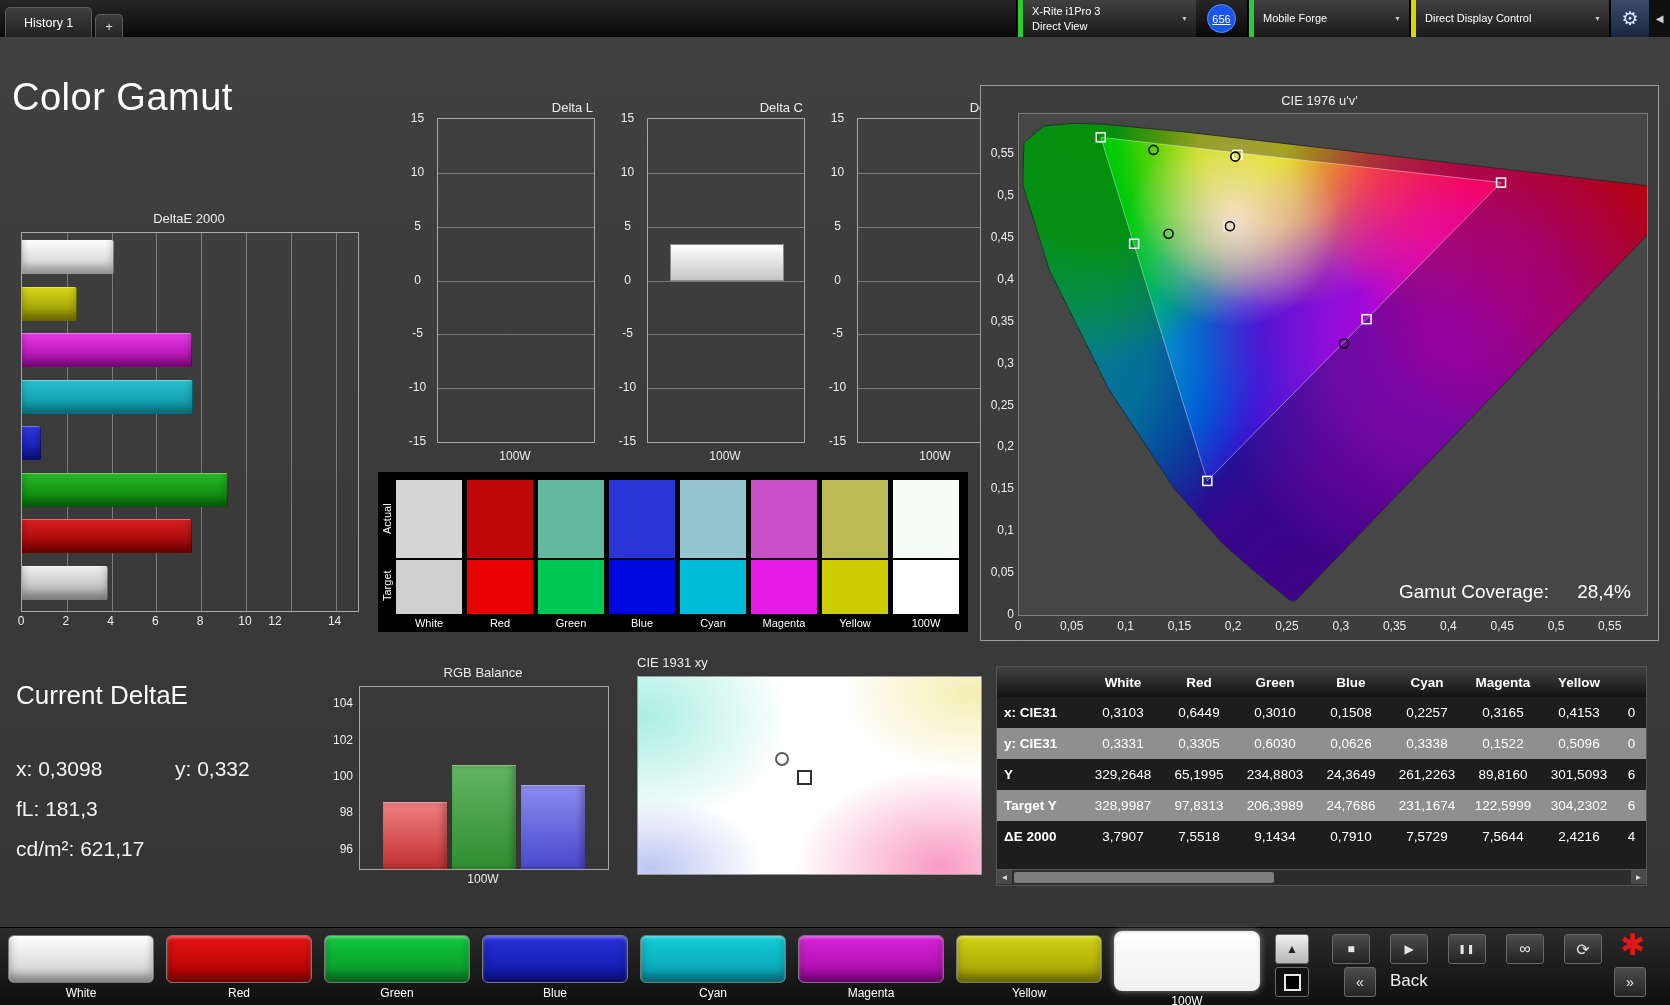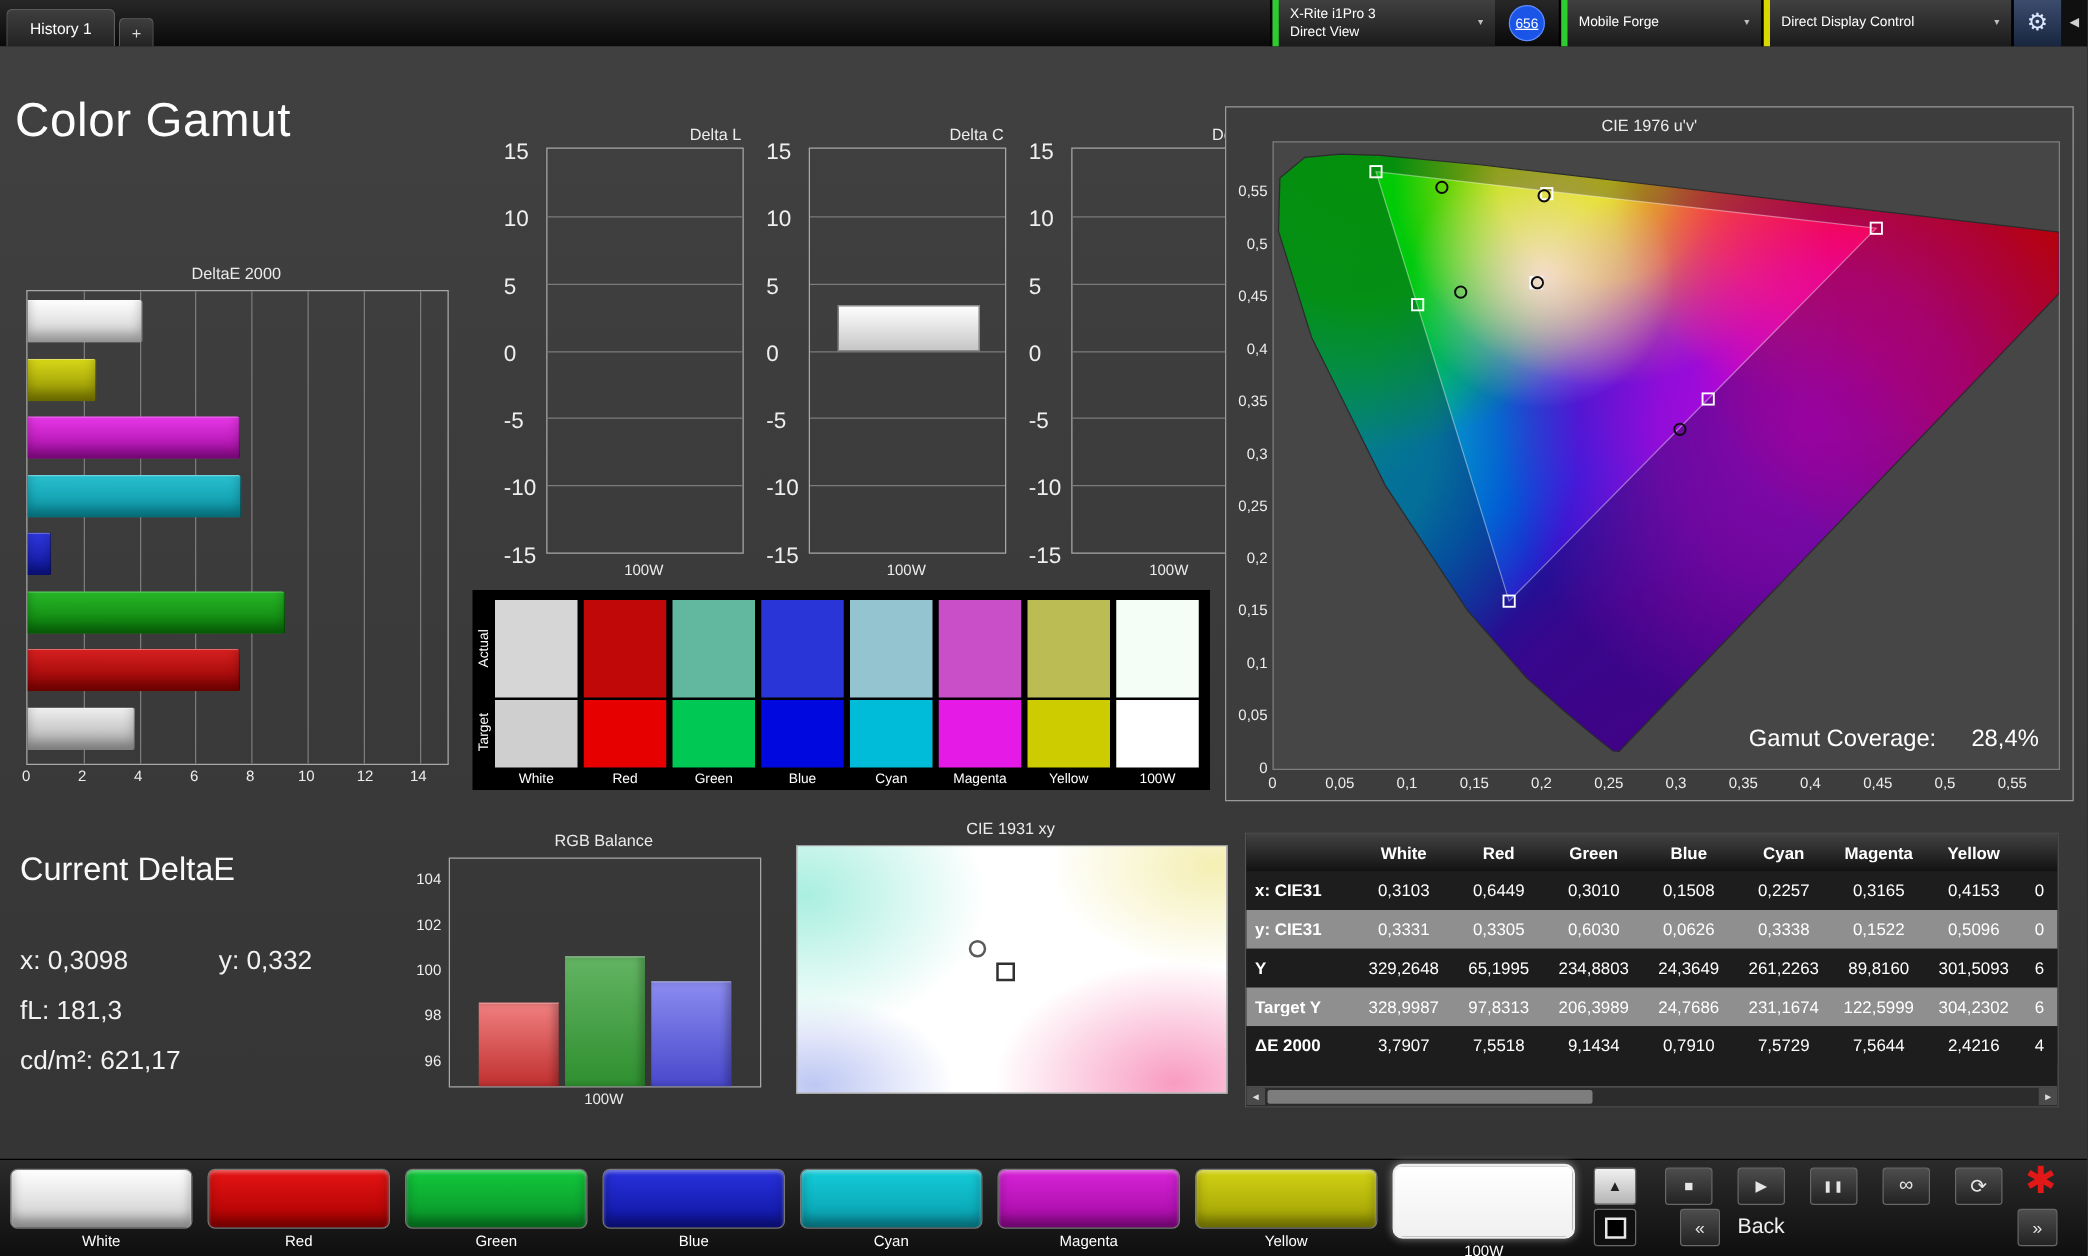--- a/index.html
+++ b/index.html
@@ -42,21 +42,21 @@
         box-shadow:inset 0 1px 0 rgba(255,255,255,.35), inset 0 -7px 9px rgba(0,0,0,.28);}
   .deltae-xlabels{position:absolute;left:21px;top:614px;width:348px;height:14px;font-size:12px;color:#eee;}
   .deltae-xlabels div{position:absolute;width:24px;text-align:center;}
 
   
   .delta-wrap{position:absolute;left:403px;top:100px;width:640px;height:372px;}
   .delta-block{position:absolute;top:0;width:200px;height:372px;}
   .delta-title{position:absolute;left:34px;top:0;width:156px;text-align:right;font-size:13px;}
   .delta-box{position:absolute;left:34px;top:18px;width:156px;height:323px;border:1px solid #a8a8a8;}
   .grid-h{position:absolute;left:0;right:0;height:1px;background:#7b7b7b;}
-  .delta-ytick{position:absolute;left:0;width:29px;text-align:left;font-size:18px;color:#eee;}
+  .delta-ytick{position:absolute;left:0;width:29px;text-align:center;font-size:12px;color:#eee;}
   .delta-bar{position:absolute;left:22px;width:112px;background:linear-gradient(180deg,#ffffff,#c6c6c6);
              border:1px solid #8a8a8a;}
   .delta-xlabel{position:absolute;left:34px;top:349px;width:156px;text-align:center;font-size:12px;}
 
   
   .swatchstrip{position:absolute;left:378px;top:472px;width:590px;height:160px;background:#000;}
   .rot{position:absolute;left:2px;width:14px;display:flex;align-items:center;justify-content:center;
        font-size:11px;color:#fff;writing-mode:vertical-rl;transform:rotate(180deg);}
   .rot.actual{top:8px;height:78px;} .rot.target{top:88px;height:52px;}
   .swcols{position:absolute;left:18px;top:8px;display:flex;gap:5px;}
@@ -75,21 +75,21 @@
             font-size:19px;color:#fff;z-index:3;}
 
   
   .rgb-title{position:absolute;left:359px;top:665px;width:248px;text-align:center;font-size:13px;}
   .rgb-box{position:absolute;left:359px;top:686px;width:248px;height:182px;border:1px solid #a8a8a8;}
   .rgb-bar{position:absolute;bottom:0;width:64px;box-shadow:inset 0 1px 0 rgba(255,255,255,.35), inset -4px 0 6px rgba(0,0,0,.25);}
   .rgb-yt{position:absolute;left:315px;width:38px;text-align:right;font-size:12px;color:#eee;}
   .rgb-xlabel{position:absolute;left:359px;top:872px;width:248px;text-align:center;font-size:12px;}
 
   
-  .cie31-title{position:absolute;left:637px;top:655px;width:343px;text-align:center;font-size:13px;}
+  .cie31-title{position:absolute;left:637px;top:655px;width:343px;text-align:left;font-size:13px;}
   .cie31-box{position:absolute;left:637px;top:676px;width:343px;height:197px;border:1px solid #9a9a9a;
     background:
       radial-gradient(ellipse 60% 70% at 88% 96%, rgba(248,150,190,.95), rgba(248,150,190,0) 70%),
       radial-gradient(ellipse 55% 60% at 97% 8%, rgba(244,238,175,.95), rgba(244,238,175,0) 70%),
       radial-gradient(ellipse 60% 80% at 2% 20%, rgba(165,238,222,.95), rgba(165,238,222,0) 70%),
       radial-gradient(ellipse 50% 55% at 4% 97%, rgba(185,196,242,.95), rgba(185,196,242,0) 65%),
       #ffffff;}
   .cie31-circle{position:absolute;left:40%;top:38%;width:10px;height:10px;border:2px solid #5a5a5a;border-radius:50%;}
   .cie31-square{position:absolute;left:46.5%;top:47%;width:11px;height:11px;border:2px solid #303030;}
 
@@ -192,21 +192,21 @@
       <div class="hbar" style="top: 286px; width: 169.12px; background: linear-gradient(rgb(216, 32, 32), rgb(140, 0, 0));"></div>
       <div class="hbar" style="top: 332.5px; width: 84.896px; background: linear-gradient(rgb(240, 240, 240), rgb(168, 168, 168));"></div>
     </div>
   <div class="deltae-xlabels" id="deltae-xlabels">
       <div style="left: -12px;">0</div>
       <div style="left: 32.8px;">2</div>
       <div style="left: 77.6px;">4</div>
       <div style="left: 122.4px;">6</div>
       <div style="left: 167.2px;">8</div>
       <div style="left: 212px;">10</div>
-      <div style="left: 259px;">12</div>
+      <div style="left: 242px;">12</div>
       <div style="left: 301.6px;">14</div>
     </div>
 
   <div class="delta-wrap" id="delta-wrap">
       <div class="delta-block" style="left: 0px;">
         <div class="delta-title">Delta L</div>
         <div class="delta-box">
           <div class="grid-h" style="top: 53.8333px;"></div>
           <div class="grid-h" style="top: 107.667px;"></div>
           <div class="grid-h" style="top: 161.5px;"></div>

